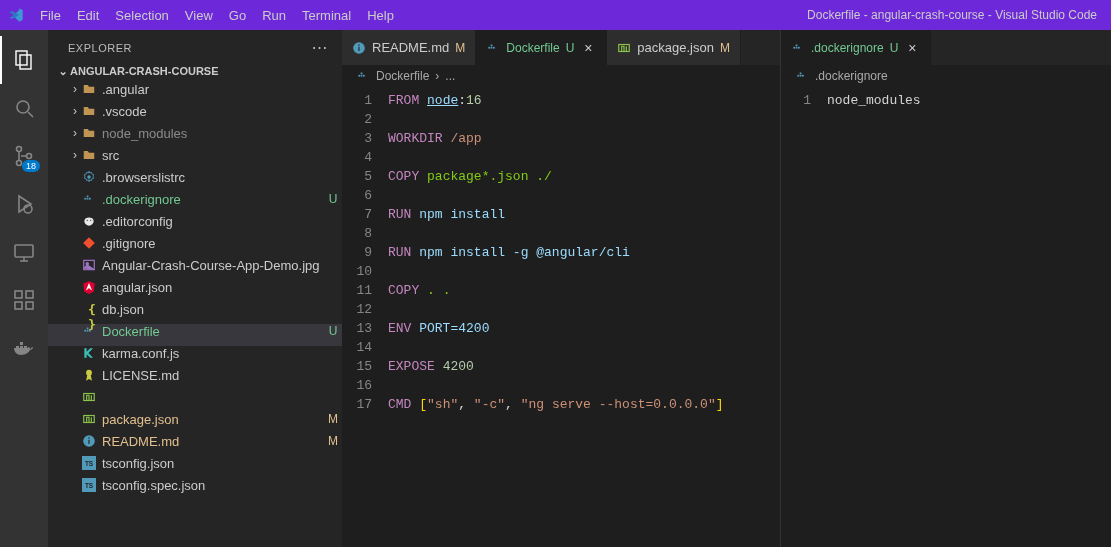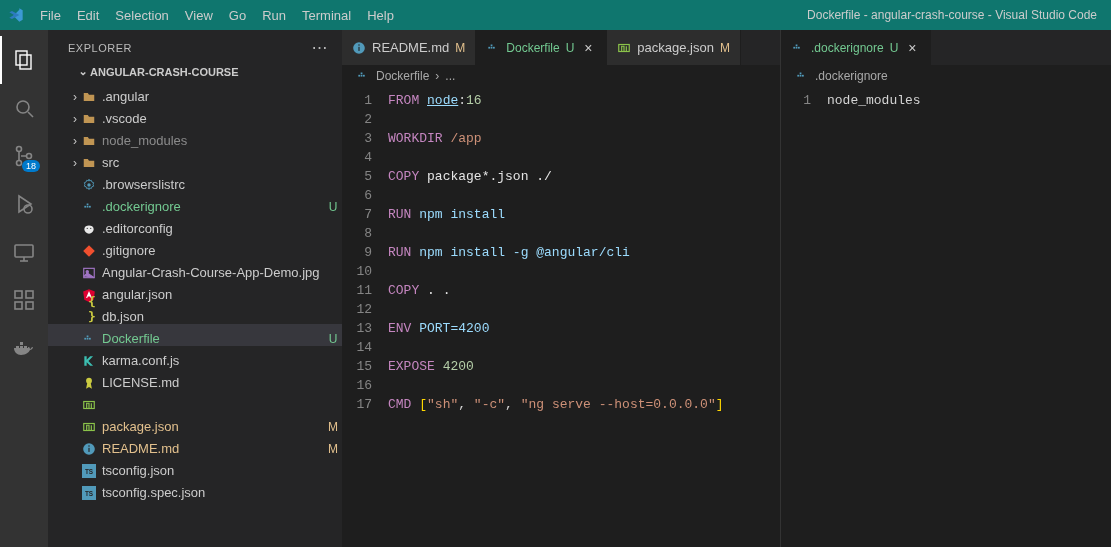--- a/index.html
+++ b/index.html
@@ -7,21 +7,21 @@
     font-family: "Segoe UI", -apple-system, sans-serif;
     font-size: 13px;
     background: #1e1e1e;
     color: #cccccc;
     overflow: hidden;
     width: 1111px;
     height: 547px;
   }
   .title-bar {
     height: 30px;
-    background: #0f766e;
+    background: #6d28d9;
     display: flex;
     align-items: center;
     padding: 0 8px;
   }
   .title-bar .logo {
     width: 16px; height: 16px; margin-right: 8px;
     display:flex;align-items:center;justify-content:center;
   }
   .menu { display: flex; gap: 0; }
   .menu-item { padding: 4px 8px; color:#ccc; cursor:default; }
@@ -30,23 +30,23 @@
   .activity-bar {
     width: 48px; background:#333333; display:flex; flex-direction:column; align-items:flex-end; padding-top:6px;
   }
   .activity-item { width:48px; height:48px; display:flex; align-items:center; justify-content:center; color:#858585; position:relative;}
   .activity-item.active { color:#fff; }
   .activity-item.active:before { content:""; position:absolute; left:0; top:0; bottom:0; width:2px; background:#fff; }
   .badge { position:absolute; bottom:8px; right:8px; background:#007acc; color:#fff; font-size:9px; border-radius:8px; padding:0 4px; line-height:12px; }
   .sidebar { width: 294px; background:#252526; display:flex; flex-direction:column; }
   .sidebar-header { display:flex; justify-content:space-between; align-items:center; padding:8px 14px 4px 20px; font-size:11px; letter-spacing:0.5px; color:#bbb; }
   .sidebar-header .dots { color:#bbb; font-size:16px; cursor:default; }
-  .tree-header { display:flex; align-items:center; padding:4px 8px; font-size:11px; font-weight:bold; cursor:default;margin-left:20px;}
+  .tree-header { display:flex; padding:4px 8px; font-size:11px; font-weight:bold; cursor:default;}
   .tree { overflow-y:auto; flex:1; }
-  .tree-row { display:flex; align-items:flex-end; height:22px; padding-left:14px; font-size:13px; color:#ccc; cursor:default; }
+  .tree-row { display:flex; align-items:flex-start; height:22px; padding-left:14px; font-size:13px; color:#ccc; cursor:default; }
   .tree-row .chev { width:14px; color:#c5c5c5; font-size:12px; text-align:center; }
   .tree-row .icon { width:20px; text-align:center; font-size:13px; }
   .tree-row .label { flex:1; white-space:nowrap; overflow:hidden; text-overflow:ellipsis; }
   .tree-row .status { width:18px; text-align:center; font-size:12px; }
   .tree-row.active { background:#37373d; }
   .tree-row.untracked .label, .tree-row.untracked .status { color:#73c991; }
   .tree-row.modified .label, .tree-row.modified .status { color:#e2c08d; }
   .tree-row.indent1 { padding-left:20px; }
   .tree-row.file { padding-left:34px; }
   .folder-ico { color:#c09553; }
@@ -64,21 +64,21 @@
   .editor-col.left { flex:1; border-right:1px solid #333; }
   .editor-col.right { width:330px; }
   .editor-body { display:flex; flex:1; font-family: Consolas, "Courier New", monospace; font-size:13px; line-height:19px; overflow:hidden; position:relative; }
   .gutter { text-align:right; color:#858585; padding:4px 12px 0 0; user-select:none; background:#1e1e1e; min-width:42px; }
   .gutter .ln { height:19px; }
   .code { padding:4px 0 12px 4px; white-space:pre; color:#d4d4d4; flex:1; }
   .code .line { height:19px; }
   .tok-kw { color:#c586c0; }
   .tok-id { color:#9cdcfe; text-decoration: underline; }
   .tok-num { color:#b5cea8; }
-  .tok-str { color:#e5e5e5;text-align:center; }
+  .tok-str { color:#84cc16;text-align:center; }
   .tok-path { color:#ce9178; }
   .tok-cmd { color:#9cdcfe; }
   .tok-br { color:#ffd700; }
   .tok-plain { color:#d4d4d4; }
   .tok-arg { color:#ce9178; }
   .chev-down::before{content:"⌄";}
   .chev-right::before{content:"›";}
   svg { display:block; }
 </style>
 </head>

